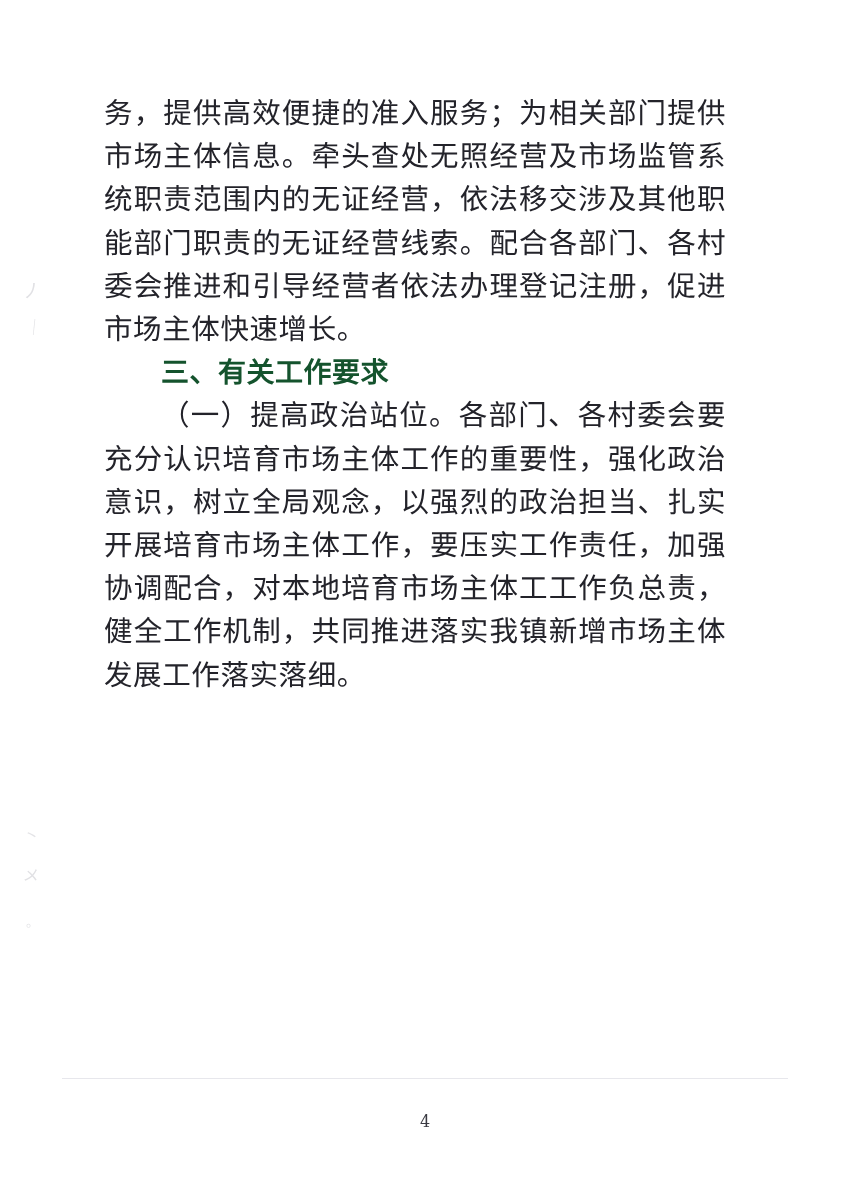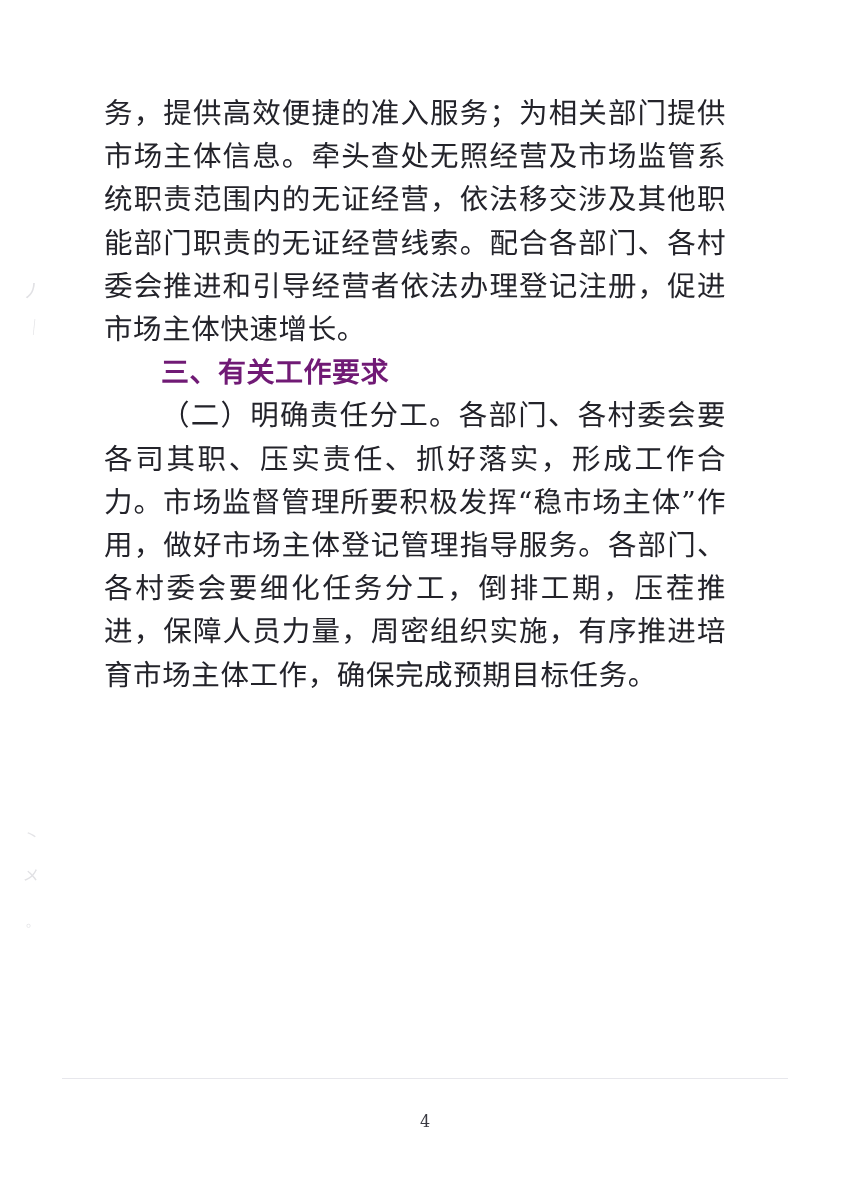--- a/index.html
+++ b/index.html
@@ -62,21 +62,21 @@
   }
 
   
   .heading {
     margin: 0;
     font-family: "DejaVu Sans", "Liberation Sans", sans-serif;
     font-size: 28px;
     line-height: 43.2px;
     letter-spacing: 0.5px;
     font-weight: 600;
-    color: #701a75;
+    color: #14532d;
     text-indent: 57px;
   }
 
   
   .footer-rule {
     position: absolute;
     left: 62px;
     right: 62px;
     top: 1078px;
     height: 1px;
@@ -102,19 +102,19 @@
     <span class="smudge" style="left: 22px; top: 282px; font-size: 18px; opacity: 0.55; transform: rotate(-12deg);">ノ</span>
     <span class="smudge" style="left: 26px; top: 320px; font-size: 16px; opacity: 0.5; transform: rotate(6deg);">｜</span>
     <span class="smudge" style="left: 24px; top: 828px; font-size: 15px; opacity: 0.5; transform: rotate(-20deg);">ヽ</span>
     <span class="smudge" style="left: 23px; top: 868px; font-size: 16px; opacity: 0.55; transform: rotate(8deg);">メ</span>
     <span class="smudge" style="left: 26px; top: 916px; font-size: 13px; opacity: 0.5; transform: rotate(0deg);">。</span>
   </div>
 
   <div class="doc-body">
     <p class="para">务，提供高效便捷的准入服务；为相关部门提供市场主体信息。牵头查处无照经营及市场监管系统职责范围内的无证经营，依法移交涉及其他职能部门职责的无证经营线索。配合各部门、各村委会推进和引导经营者依法办理登记注册，促进市场主体快速增长。</p>
     <p class="heading">三、有关工作要求</p>
-    <p class="para indent">（二）明确责任分工。各部门、各村委会要各司其职、压实责任、抓好落实，形成工作合力。市场监督管理所要积极发挥“稳市场主体”作用，做好市场主体登记管理指导服务。各部门、各村委会要细化任务分工，倒排工期，压茬推进，保障人员力量，周密组织实施，有序推进培育市场主体工作，确保完成预期目标任务。</p>
+    <p class="para indent">（一）提高政治站位。各部门、各村委会要充分认识培育市场主体工作的重要性，强化政治意识，树立全局观念，以强烈的政治担当、扎实开展培育市场主体工作，要压实工作责任，加强协调配合，对本地培育市场主体工工作负总责，健全工作机制，共同推进落实我镇新增市场主体发展工作落实落细。</p>
   </div>
 
   <div class="footer-rule"></div>
   <div class="page-number">4</div>
 
 </div>
 
 </body></html>

